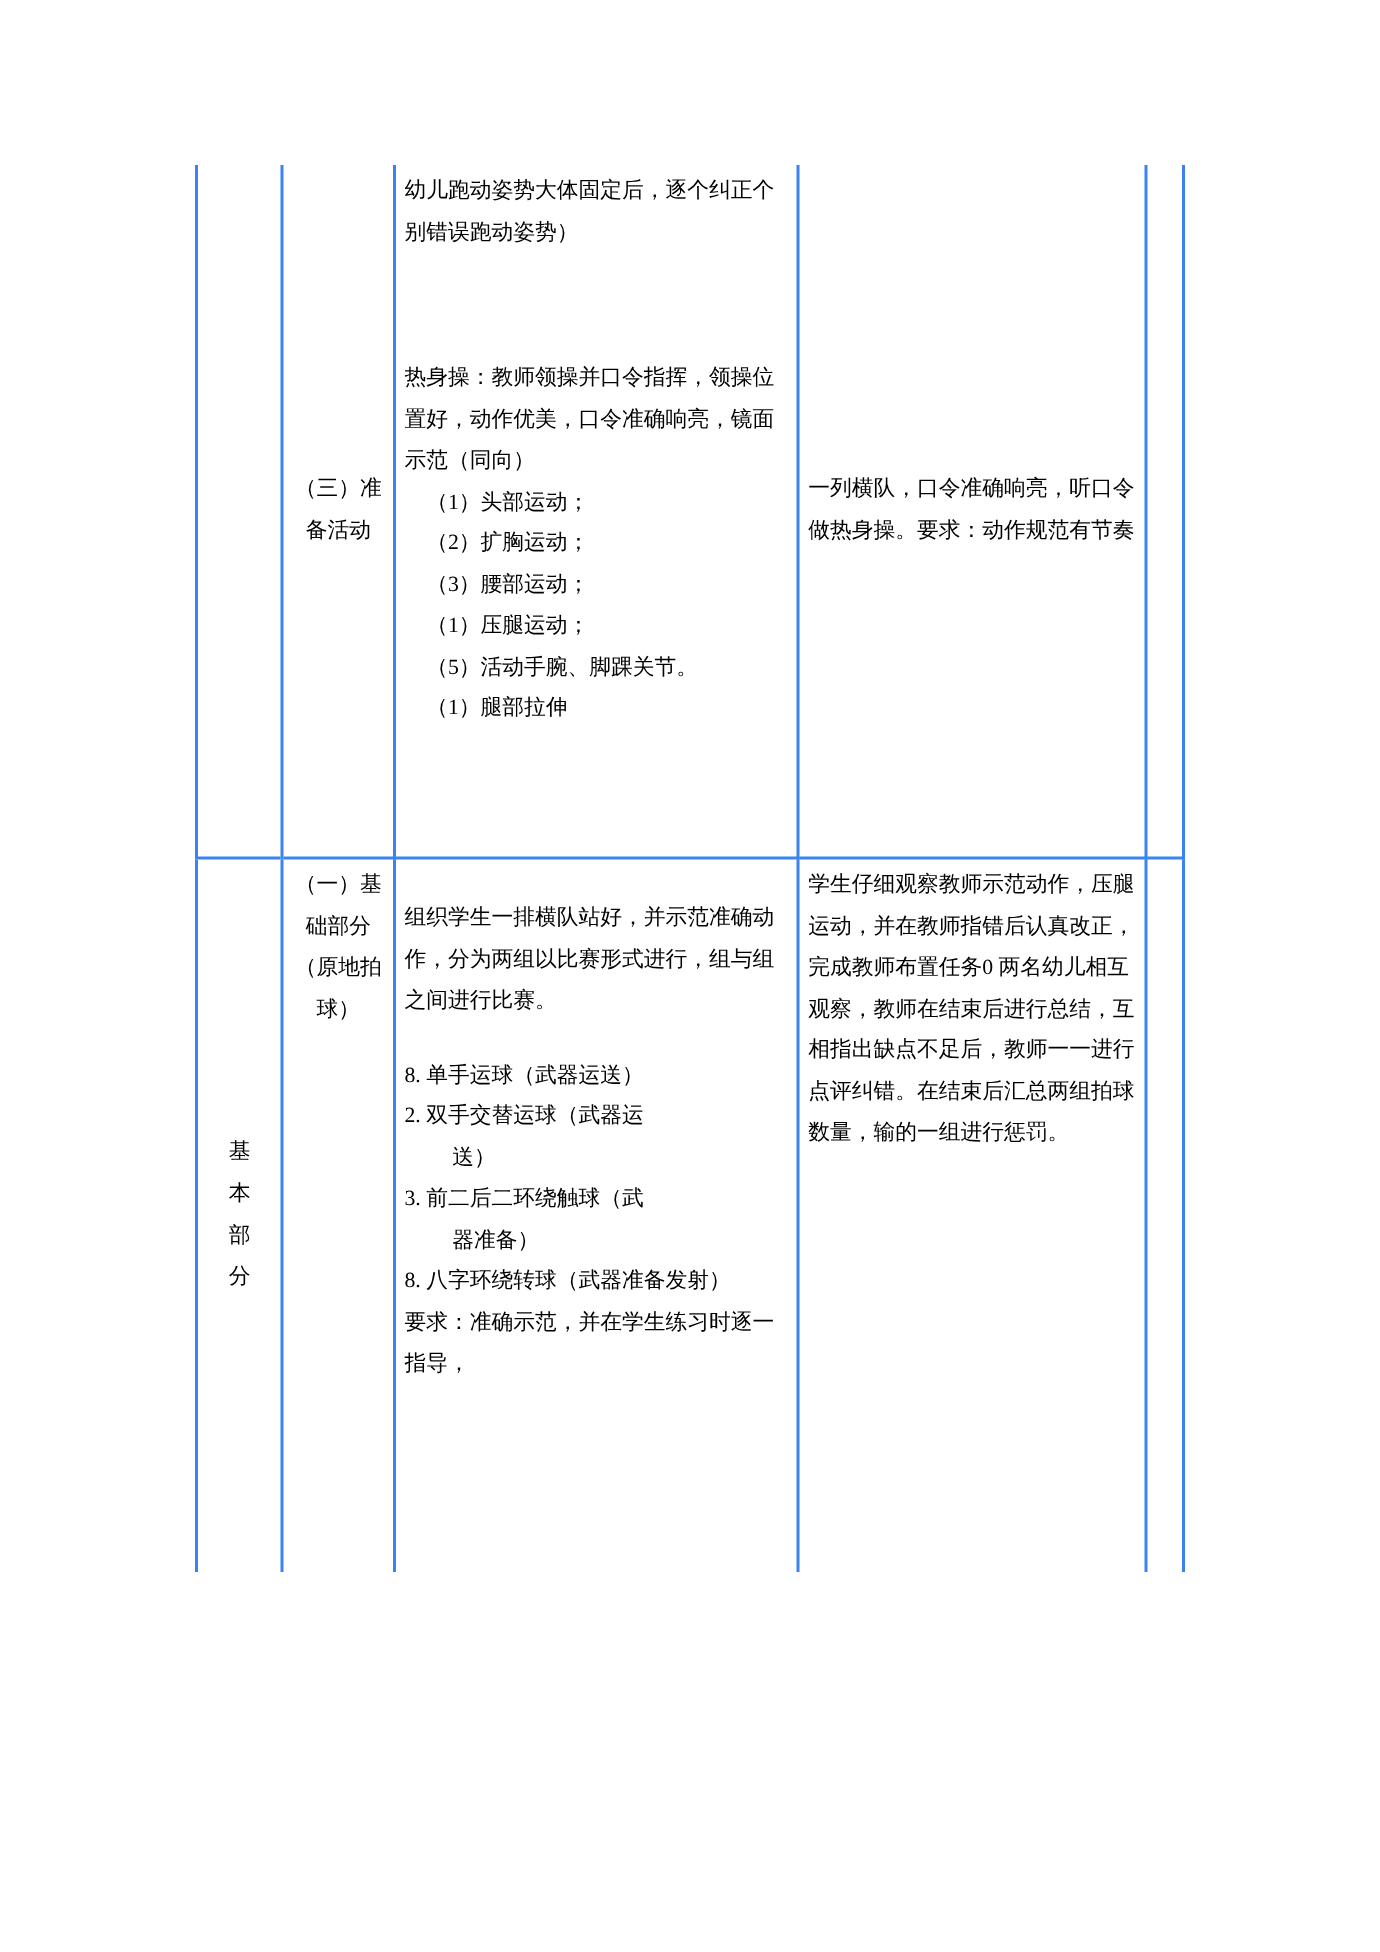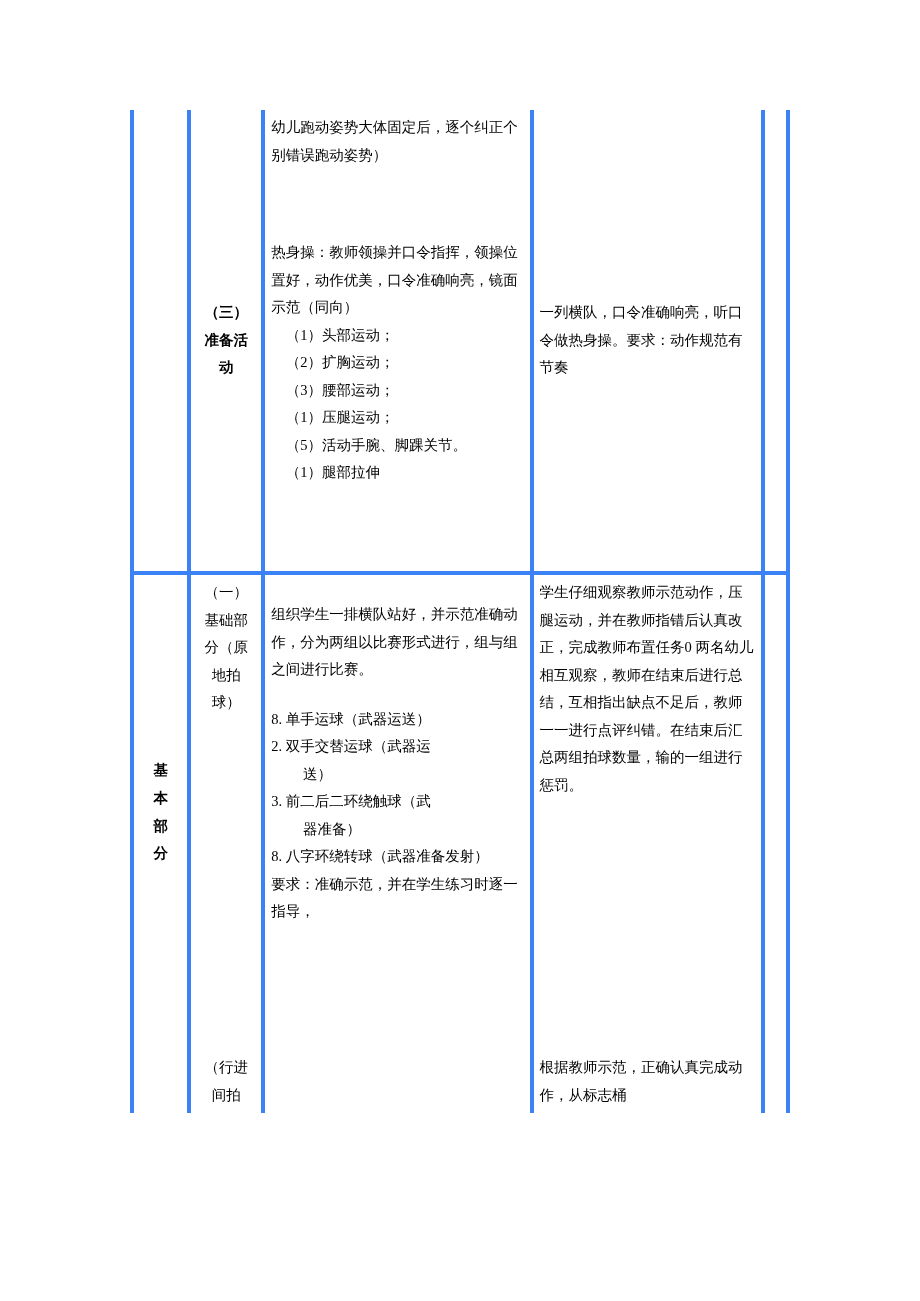--- a/index.html
+++ b/index.html
@@ -14,36 +14,35 @@
     width: 920px;
     padding: 110px 130px 60px 130px;
     box-sizing: border-box;
   }
   table {
     border-collapse: collapse;
     width: 100%;
     table-layout: fixed;
   }
   td {
-    border: 4px solid #3b82f6;
+    border: 2px solid #3b82f6;
     vertical-align: top;
     padding: 4px 6px;
     font-size: 14.5px;
     line-height: 1.9;
     color: #000;
   }
   col.c1 { width: 48px; }
   col.c2 { width: 62px; }
   col.c3 { width: 225px; }
   col.c4 { width: 194px; }
   col.c5 { width: 21px; }
   .vcell {
     text-align: center;
     vertical-align: middle;
-    font-weight: bold;
   }
   .vtext span { display: block; }
   .mid { vertical-align: middle; }
   .nb-top { border-top: none; }
   .nb-bottom { border-bottom: none; }
   .indent { padding-left: 1em; font-family: Liberation Serif, serif; }
 </style>
 </head>
 <body>
 
@@ -105,27 +104,16 @@
       <div>8. 八字环绕转球（武器准备发射）</div>
       <div>要求：准确示范，并在学生练习时逐一指导，</div>
       <div style="height:120px"></div>
     </td>
     <td class="nb-bottom">
       <span>学生仔细观察教师示范动作，压腿运动，并在教师指错后认真改正，完成教师布置任务0 两名幼儿相互观察，教师在结束后进行总结，互相指出缺点不足后，教师一一进行点评纠错。在结束后汇总两组拍球数量，输的一组进行惩罚。</span>
     </td>
     <td class="nb-bottom"></td>
   </tr>
 
-  <tr>
-    <td class="nb-top nb-bottom"></td>
-    <td class="nb-top nb-bottom" style="text-align:center">
-      <span>（行进间拍</span>
-    </td>
-    <td class="nb-top nb-bottom"></td>
-    <td class="nb-top nb-bottom">
-      <span>根据教师示范，正确认真完成动作，从标志桶</span>
-    </td>
-    <td class="nb-top nb-bottom"></td>
-  </tr>
 
 </tbody>
     </table>
 </div>
 
 </body></html>

